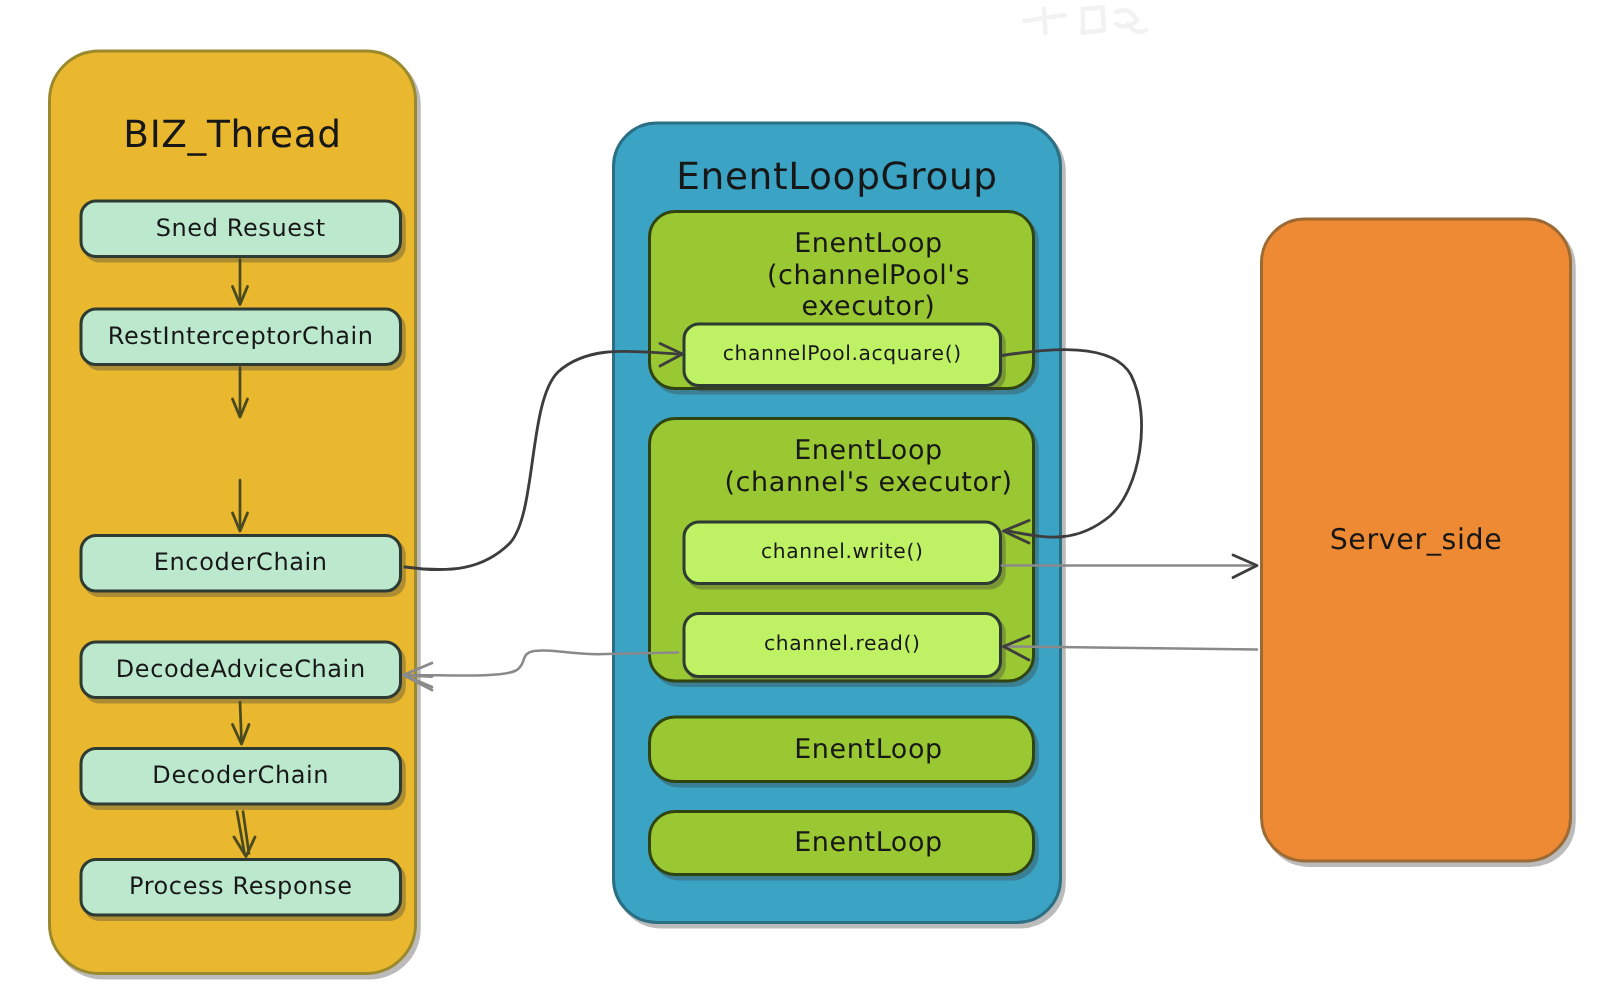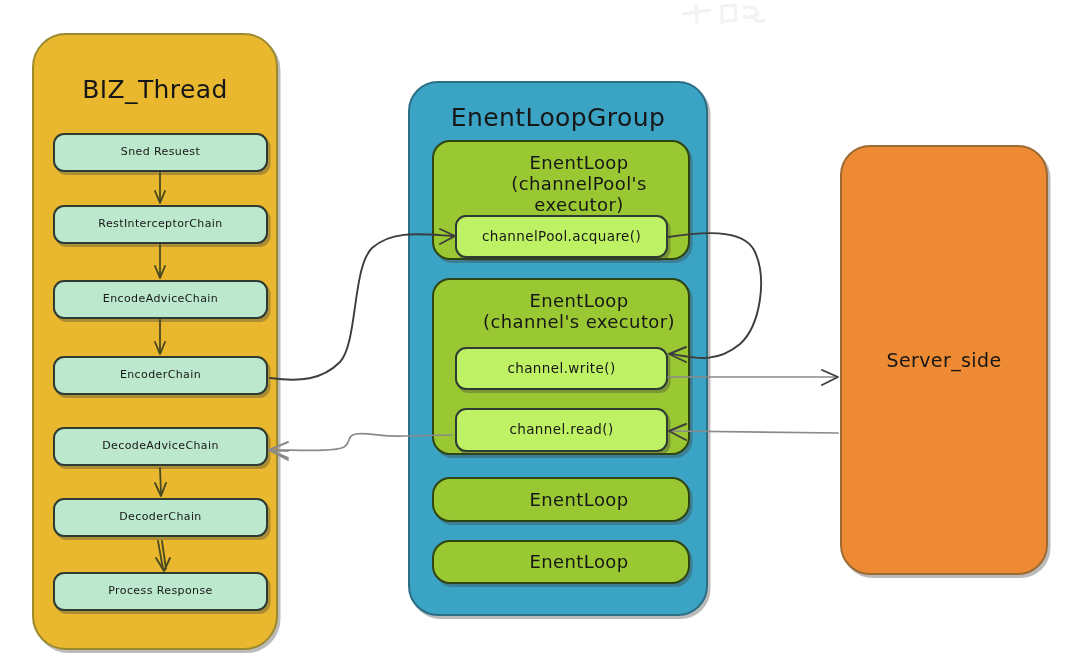--- a/index.html
+++ b/index.html
@@ -40,21 +40,21 @@
   .server{
     left:840px;top:145px;width:208px;height:430px;
     background:#ee8a33;border-color:#9c6a33;border-radius:30px;
   }
   .server > .lbl{font-size:19px;}
 
   
   .step{
     left:53px;width:215px;height:39px;
     background:#bce8ce;border-color:#2d3b33;border-radius:11px;
-    font-size:11px;
+    font-size:16px;
   }
 
   
   .eloop{
     background:#9ac832;border-color:#2f4411;border-radius:18px;
     align-items:flex-start;justify-content:center;
   }
   .eloop > .lbl{margin-top:10px;font-size:18px;margin-left:36px;}
   .eloop.simple{align-items:center;}
   .eloop.simple > .lbl{margin-top:0;}
@@ -121,23 +121,20 @@
   <div class="node server">
     <span class="lbl">Server_side</span>
   </div>
 
   <div class="node step inner" id="step0">
     <span class="lbl">Sned Resuest</span>
   </div>
   <div class="node step inner" id="step1">
     <span class="lbl">RestInterceptorChain</span>
   </div>
-  <div class="node step inner" id="step2">
-    <span class="lbl">EncodeAdviceChain</span>
-  </div>
   <div class="node step inner" id="step3">
     <span class="lbl">EncoderChain</span>
   </div>
   <div class="node step inner" id="step4">
     <span class="lbl">DecodeAdviceChain</span>
   </div>
   <div class="node step inner" id="step5">
     <span class="lbl">DecoderChain</span>
   </div>
   <div class="node step inner" id="step6">

